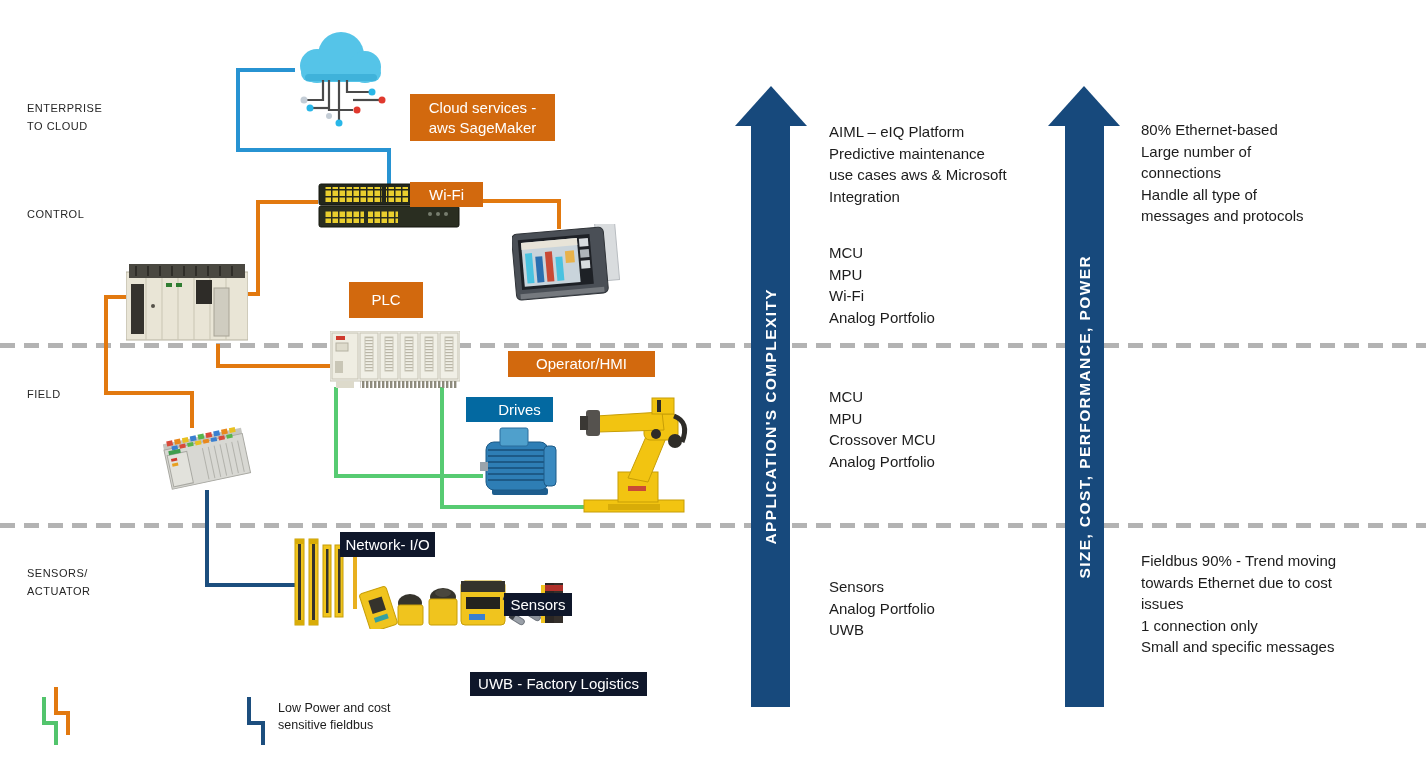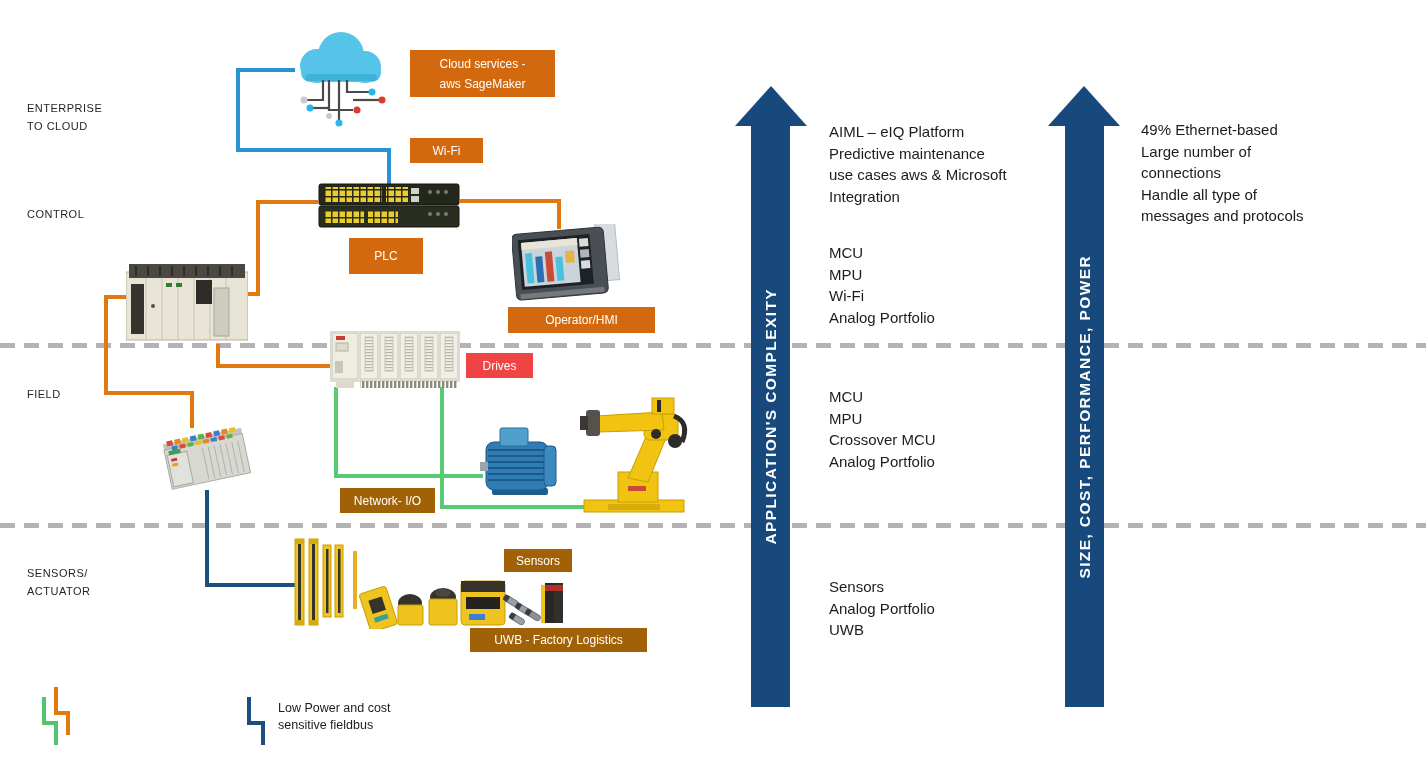--- a/index.html
+++ b/index.html
@@ -16,27 +16,28 @@
   .level{
     position:absolute;left:27px;font-size:11px;line-height:17.5px;color:#262626;
     letter-spacing:0.5px;white-space:pre-line;z-index:4;margin-top:8px;
   }
   
   #connectors{position:absolute;left:0;top:0;z-index:2;}
   
   .device{position:absolute;z-index:3;}
   
   .tag{
-    position:absolute;z-index:4;color:#fff;font-size:12px;line-height:20px;
+    position:absolute;z-index:4;color:#fff;font-size:15px;line-height:20px;
     display:flex;align-items:center;justify-content:center;text-align:left;
     white-space:pre-line;
+    margin-top:44px;
   }
   .tag.orange{background:#D2690E;}
-  .tag.navy{background:#a16207;}
-  .tag.green{background:#ef4444;}
+  .tag.navy{background:#0f172a;}
+  .tag.green{background:#0369a1;padding-left:20px;}
   
   .arrow{position:absolute;top:86px;width:72px;z-index:2;}
   .arrow .head{
     width:0;height:0;border-left:36px solid transparent;border-right:36px solid transparent;
     border-bottom:40px solid #17497C;
   }
   .arrow .shaft{
     position:absolute;top:40px;width:39px;height:581px;background:#17497C;
     display:flex;align-items:center;justify-content:center;
   }
@@ -370,25 +371,30 @@
 MPU
 Wi-Fi
 Analog Portfolio</div>
   <div class="note" style="left:829px;top:386px">MCU
 MPU
 Crossover MCU
 Analog Portfolio</div>
   <div class="note" style="left:829px;top:576px">Sensors
 Analog Portfolio
 UWB</div>
-  <div class="note" style="left:1141px;top:119px">49% Ethernet-based
+  <div class="note" style="left:1141px;top:119px">80% Ethernet-based
 Large number of
 connections
 Handle all type of
 messages and protocols</div>
+  <div class="note" style="left:1141px;top:550px">Fieldbus 90% - Trend moving
+towards Ethernet due to cost
+issues
+1 connection only
+Small and specific messages</div>
 
   <svg class="legend-sym" style="left:40px;top:686px" width="30" height="60" viewBox="0 0 30 60">
     <polyline points="16,1 16,27 28,27 28,49" fill="none" stroke="#E2790F" stroke-width="4"></polyline>
     <polyline points="4,11 4,37 16,37 16,59" fill="none" stroke="#52C46C" stroke-width="4"></polyline>
   </svg>
 
   <svg class="legend-sym" style="left:245px;top:696px" width="24" height="50" viewBox="0 0 24 50">
     <polyline points="4,1 4,27 18,27 18,49" fill="none" stroke="#1C4E7E" stroke-width="4"></polyline>
   </svg>
   <div class="legend-text" style="left:278px;top:700px">Low Power and cost

